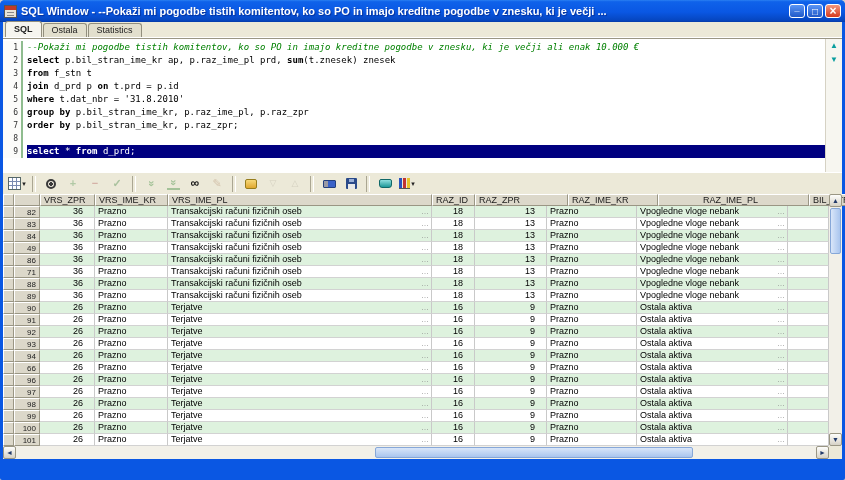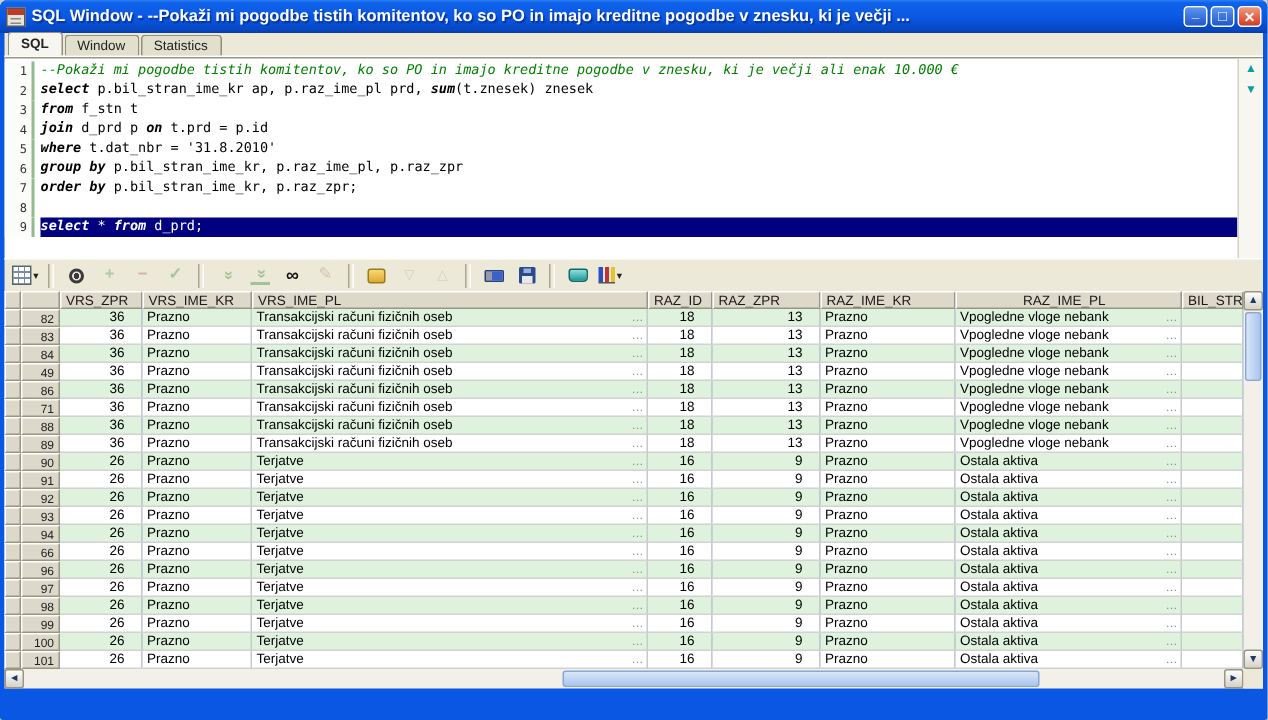--- a/index.html
+++ b/index.html
@@ -23,21 +23,21 @@
   
   .tabbar{position:absolute;top:22px;left:3px;right:3px;height:16px;background:#ece9d8;display:flex;align-items:flex-end;padding-left:2px;box-sizing:border-box;border-bottom:1px solid #fff;}
   .tab{height:13px;line-height:13px;padding:0 8px;margin-right:1px;background:#e2dfcd;border:1px solid #928f7e;border-bottom:none;border-radius:3px 3px 0 0;color:#222;}
   .tab.active{background:#f6f5ef;height:15px;line-height:15px;font-weight:bold;}
   
   .editor{position:absolute;top:38px;left:3px;right:3px;height:134px;background:#fff;border-top:1px solid #9a9684;overflow:hidden;}
   .ed-lines{position:absolute;top:2px;left:0;right:17px;font-family:"DejaVu Sans Mono",monospace;font-size:9px;}
   .ed-line{display:flex;height:13px;line-height:13px;white-space:pre;}
   .ln{flex:none;width:15px;text-align:right;padding-right:3px;color:#333;font-size:8px;border-right:2px solid #8fbc8f;margin-right:4px;background:#fcfcfa;}
   .code{flex:1;color:#000;}
-  .code b{font-weight:bold;font-style:italic;}
+  .code b{font-weight:bold;}
   .code.cmt{color:#008000;font-style:italic;}
   .code.sel{background:#000080;color:#fff;}
   .ed-strip{position:absolute;top:0;right:0;bottom:0;width:16px;background:#f7f6f0;border-left:1px solid #d6d2c4;text-align:center;}
   .ed-arrow{display:block;color:#0a9e9e;font-size:8px;line-height:14px;}
   .ed-arrow.up::before{content:"▲";}
   .ed-arrow.down::before{content:"▼";}
   
   .gridtoolbar{position:absolute;top:172px;left:3px;right:3px;height:22px;background:#ece9d8;display:flex;align-items:center;padding-left:3px;box-sizing:border-box;border-top:1px solid #fff;}
   .tbtn{width:20px;height:18px;display:inline-flex;align-items:center;justify-content:center;margin:0 1px;flex:none;}
   .tbtn.dis{opacity:.4;}
@@ -113,21 +113,21 @@
     <span class="title">SQL Window - --Pokaži mi pogodbe tistih komitentov, ko so PO in imajo kreditne pogodbe v znesku, ki je večji ...</span>
     <span class="winbtns">
       <span class="wbtn min"></span>
       <span class="wbtn max"></span>
       <span class="wbtn close"></span>
     </span>
   </div>
 
   <div class="tabbar">
       <div class="tab active">SQL</div>
-      <div class="tab">Window</div>
+      <div class="tab">Ostala</div>
       <div class="tab">Statistics</div>
     </div>
 
   <div class="editor">
     <div class="ed-lines">
         <div class="ed-line"><span class="ln">1</span><span class="code cmt">--Pokaži mi pogodbe tistih komitentov, ko so PO in imajo kreditne pogodbe v znesku, ki je večji ali enak 10.000 €</span></div>
         <div class="ed-line"><span class="ln">2</span><span class="code"><b>select</b> p.bil_stran_ime_kr ap, p.raz_ime_pl prd, <b>sum</b>(t.znesek) znesek</span></div>
         <div class="ed-line"><span class="ln">3</span><span class="code"><b>from</b> f_stn t</span></div>
         <div class="ed-line"><span class="ln">4</span><span class="code"><b>join</b> d_prd p <b>on</b> t.prd = p.id</span></div>
         <div class="ed-line"><span class="ln">5</span><span class="code"><b>where</b> t.dat_nbr = '31.8.2010'</span></div>
@@ -200,21 +200,21 @@
       </span>
     </div>
 
   <div class="ghead">
       <div class="hcell ind"></div>
       <div class="hcell rn"></div>
       <div class="hcell" style="width: 55px;">VRS_ZPR</div>
       <div class="hcell" style="width: 73px;">VRS_IME_KR</div>
       <div class="hcell" style="width: 264px;">VRS_IME_PL</div>
       <div class="hcell" style="width: 43px;">RAZ_ID</div>
-      <div class="hcell" style="width: 72px;">RAZ_ZPR</div>
+      <div class="hcell" style="width: 93px;">RAZ_ZPR</div>
       <div class="hcell" style="width: 90px;">RAZ_IME_KR</div>
       <div class="hcell" style="width: 151px; padding-left: 44px;">RAZ_IME_PL</div>
       <div class="hcell" style="width: 41px;">BIL_STR</div>
     </div>
   <div class="gbody">
       <div class="grow even">
         <div class="gcell ind"></div>
         <div class="gcell rn">82</div>
         <div class="gcell al-right" style="width: 55px;"><span class="cv">36</span></div>
         <div class="gcell" style="width: 73px;"><span class="cv">Prazno</span></div>

